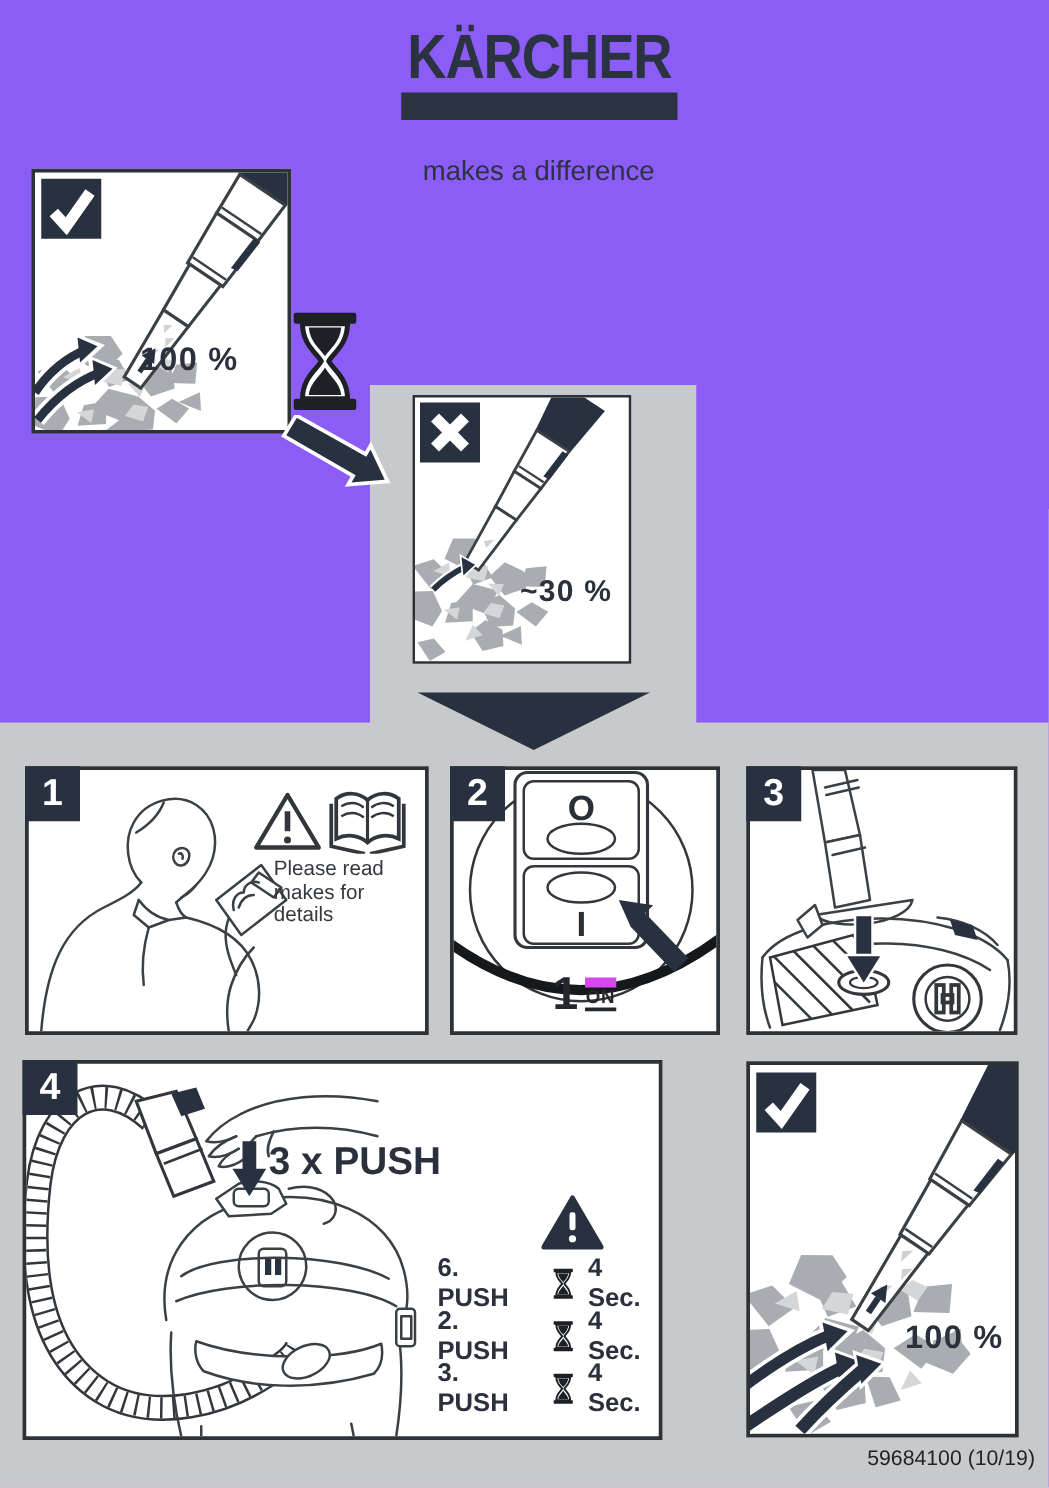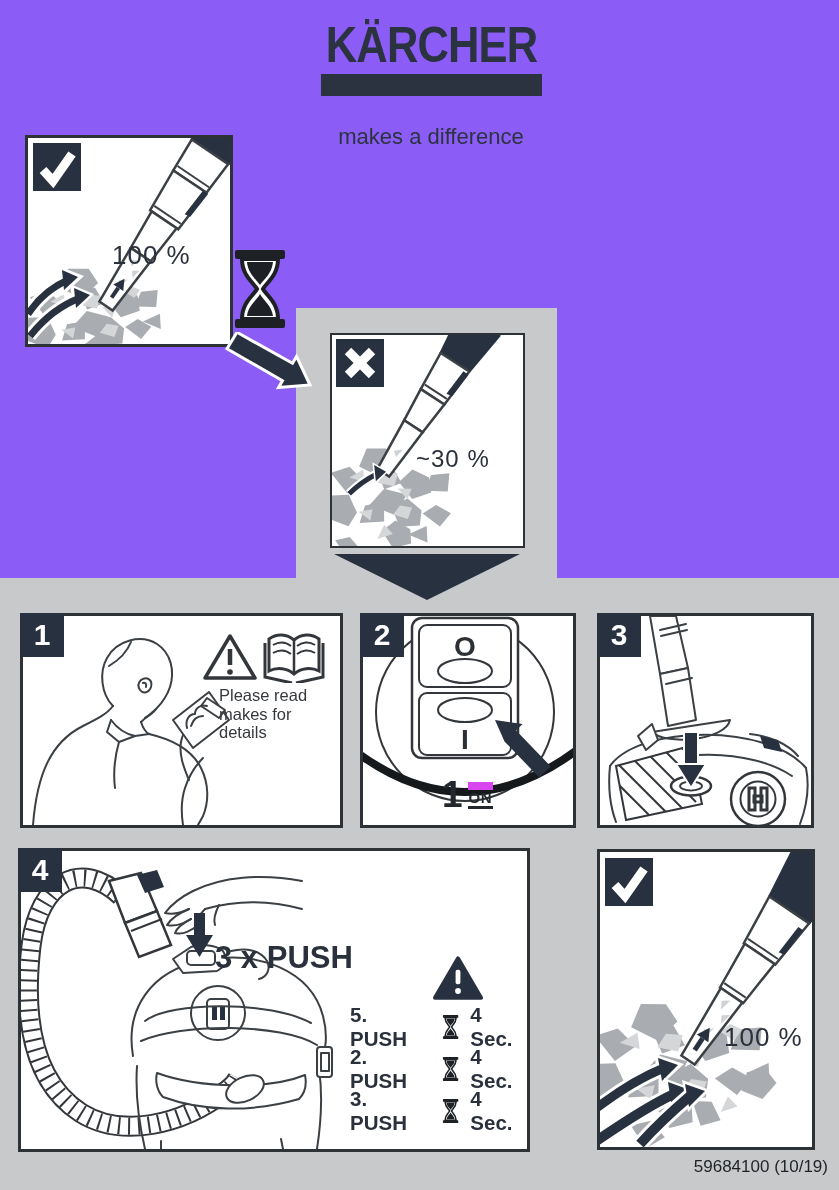--- a/index.html
+++ b/index.html
@@ -5,32 +5,32 @@
   html,body{margin:0;padding:0;background:#e8e8e8;}
   .page{position:relative;width:839px;height:1190px;background:#8b5cf6;overflow:hidden;
         font-family:"Liberation Sans",sans-serif;color:#283140;margin:0 auto;padding-left:23px;}
   .abs{position:absolute;}
   .gray{position:absolute;background:#c8c9ca;z-index:0;}
   .panel{position:absolute;background:#fff;border:3px solid #2d3237;box-sizing:border-box;z-index:1;}
   .panel svg.fill{position:absolute;left:0;top:0;width:100%;height:100%;}
   .badge{position:absolute;width:48px;height:48px;background:#283140;z-index:3;}
   .num-badge{position:absolute;left:-3px;top:-3px;width:44px;height:44px;background:#283140;color:#fff;
              font-weight:bold;font-size:30px;display:flex;align-items:center;justify-content:center;z-index:3;}
-  .pct{position:absolute;font-weight:normal;font-size:26px;color:#2b313c;white-space:nowrap;z-index:2;letter-spacing:1px;}
+  .pct{position:absolute;font-weight:bold;font-size:26px;color:#2b313c;white-space:nowrap;z-index:2;letter-spacing:1px;margin-top:32px;}
   .brand{position:absolute;left:0;right:0;top:22px;text-align:center;z-index:1;}
   .logo-text{display:inline-block;font-size:50px;line-height:46px;font-weight:bold;letter-spacing:-1px;
              color:#2b3340;transform:scaleX(.87);transform-origin:center;}
   .logo-bar{width:221px;height:22px;background:#2b3340;margin:6px auto 0;}
   .tagline{margin-top:30px;font-size:22px;line-height:22px;color:#2b3340;}
   .manual-text{position:absolute;left:196px;top:70px;width:108px;font-size:16.5px;line-height:18.5px;color:#35393d;z-index:2;}
   .on-wrap{position:absolute;left:79px;top:162px;display:flex;align-items:flex-start;z-index:2;color:#23282e;}
   .big-one{font-size:37px;line-height:33px;font-weight:bold;}
   .on-small{margin-left:5px;margin-top:4px;font-size:15px;line-height:16px;font-weight:bold;
             border-top:8px solid #d946ef;border-bottom:3px solid #23282e;padding:0 1px;letter-spacing:.5px;}
-  .push-label{position:absolute;left:194px;top:60px;font-size:31px;font-weight:bold;color:#2b313c;white-space:nowrap;z-index:2;margin-top:29px;}
+  .push-label{position:absolute;left:194px;top:60px;font-size:31px;font-weight:bold;color:#2b313c;white-space:nowrap;z-index:2;}
   .push-rows{position:absolute;left:329px;top:160px;z-index:2;}
   .push-row{display:flex;align-items:center;height:32px;margin-bottom:10px;font-size:20.5px;font-weight:bold;color:#2b313c;}
   .push-row .hg{margin:0 11px 0 16px;}
   .footer{position:absolute;top:1157px;right:34px;font-size:17px;color:#1e2226;z-index:2;}
   svg{display:block;}
   .lineart{stroke:#3b4045;fill:none;stroke-width:2;stroke-linecap:round;stroke-linejoin:round;}
 </style>
 </head>
 <body>
 
@@ -117,21 +117,21 @@
     <rect x="3" y="69" width="50" height="9" rx="2" fill="#1d2125"></rect>
     <path d="M10 9 L46 9 C46 26 34 33 31 39 C34 45 46 52 46 69 L10 69 C10 52 22 45 25 39 C22 33 10 26 10 9 Z" fill="#fff" stroke="#1d2125" stroke-width="4"></path>
     <path d="M15 12 L41 12 C40 24 31 30 28 35 C25 30 16 24 15 12 Z" fill="#1d2125"></path>
     <path d="M28 44 C31 50 40 56 41 66 L15 66 C16 56 25 50 28 44 Z" fill="#1d2125"></path>
   </svg>
 
   <svg class="abs" style="left:224px;top:332px;z-index:2;" width="92" height="62" viewBox="0 0 92 62">
     <polygon points="86,53 72.5,24.4 68.5,31.3 13,0.3 3,16.7 58.5,48.7 54.5,55.6" fill="#283140" stroke="#fff" stroke-width="3"></polygon>
   </svg>
 
-  <div class="panel" style="left:330px;top:333px;width:195px;height:215px;border-width:2.5px;">
+  <div class="panel" style="left:330px;top:316px;width:175px;height:215px;border-width:2.5px;">
     <svg class="fill" viewBox="0 0 188 210">
       <g>
         <g fill="#a9acb0">
           <path d="M0 7 L9 0 L20 5 L13 15 Z" transform="translate(2 126) rotate(20) scale(1.7)"></path>
           <path d="M0 9 L7 0 L18 3 L21 12 L10 18 Z" transform="translate(22 116) rotate(-15) scale(1.7)"></path>
           <path d="M0 7 L9 0 L20 5 L13 15 Z" transform="translate(48 124) rotate(35) scale(1.5)"></path>
           <path d="M0 9 L7 0 L18 3 L21 12 L10 18 Z" transform="translate(68 132) rotate(10) scale(1.6)"></path>
           <path d="M0 7 L9 0 L20 5 L13 15 Z" transform="translate(86 146) rotate(-30) scale(1.5)"></path>
           <path d="M0 9 L7 0 L18 3 L21 12 L10 18 Z" transform="translate(8 150) rotate(50) scale(1.7)"></path>
           <path d="M0 7 L9 0 L20 5 L13 15 Z" transform="translate(34 156) rotate(-10) scale(1.9)"></path>
@@ -338,21 +338,21 @@
     </svg>
     <div class="num-badge">4</div>
     <div class="push-label">3 x PUSH</div>
     <svg class="abs" style="left:412px;top:104px;z-index:2;" width="50" height="47" viewBox="0 0 52 48">
       <polygon points="26,3 50,44 2,44" fill="#283140" stroke="#283140" stroke-width="4" stroke-linejoin="round"></polygon>
       <rect x="23.5" y="15" width="5" height="15" rx="2" fill="#fff"></rect>
       <circle cx="26" cy="37" r="3" fill="#fff"></circle>
     </svg>
     <div class="push-rows">
       <div class="push-row">
-        <span>5. PUSH</span>
+        <span>6. PUSH</span>
         <svg class="hg" width="18" height="28" viewBox="0 0 56 78">
           <rect x="3" y="0" width="50" height="9" rx="2" fill="#1d2125"></rect>
             <rect x="3" y="69" width="50" height="9" rx="2" fill="#1d2125"></rect>
           <path d="M10 9 L46 9 C46 26 34 33 31 39 C34 45 46 52 46 69 L10 69 C10 52 22 45 25 39 C22 33 10 26 10 9 Z" fill="#fff" stroke="#1d2125" stroke-width="5"></path>
           <path d="M15 12 L41 12 C40 24 31 30 28 35 C25 30 16 24 15 12 Z" fill="#1d2125"></path>
           <path d="M28 44 C31 50 40 56 41 66 L15 66 C16 56 25 50 28 44 Z" fill="#1d2125"></path>
         </svg>
         <span>4 Sec.</span>
       </div>
       <div class="push-row">

